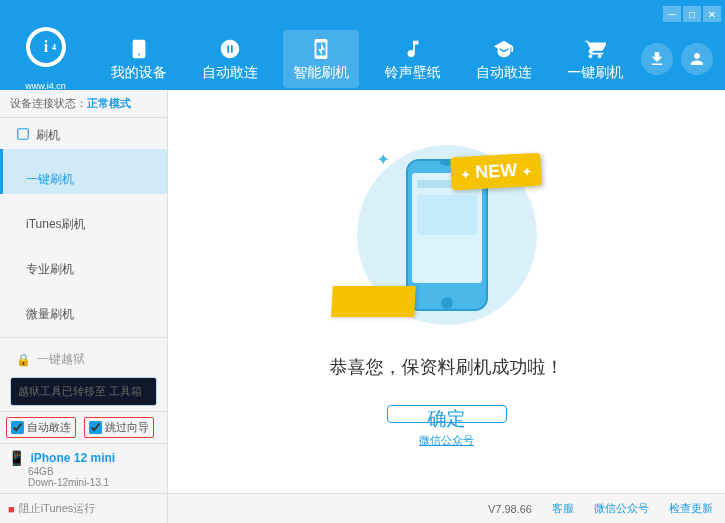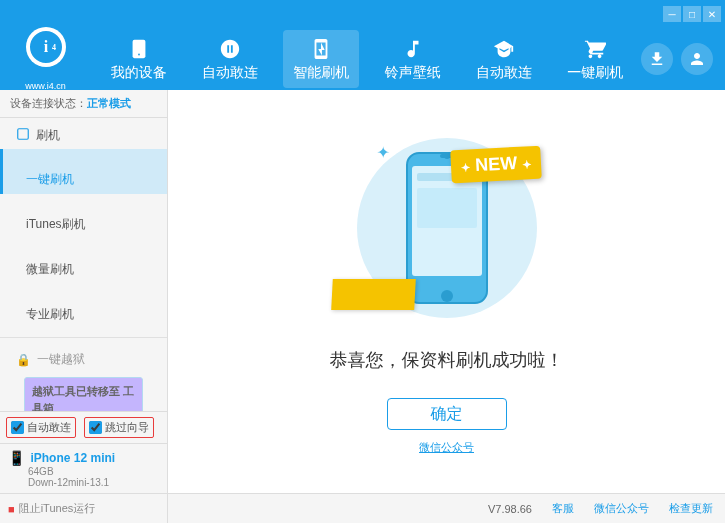--- a/index.html
+++ b/index.html
@@ -162,29 +162,28 @@
       margin: 4px 0;
     }
     .sidebar-item-gray {
       padding: 6px 10px 6px 26px;
       font-size: 12px;
       color: #999;
       cursor: default;
     }
 
     .sidebar-notice {
-      margin: 4px 24px;
-      background: #c4b5fd;
+      margin: 4px 10px;
+      background: #0f172a;
       border: 1px solid #b3d9f0;
       border-radius: 3px;
       padding: 5px 7px;
       font-size: 11px;
       color: #666;
       line-height: 1.5;
-      font-weight: bold;
     }
 
     .content-body {
       flex: 1;
       display: flex;
       flex-direction: column;
       align-items: center;
       justify-content: center;
       background: white;
     }
@@ -211,27 +210,27 @@
       z-index: 2;
     }
 
     .success-title {
       font-size: 18px;
       color: #333;
       margin-bottom: 26px;
     }
     .confirm-btn {
       width: 120px;
-      height: 32px;
+      height: 18px;
       border: 1px solid #1a9de8;
       background: white;
       color: #1a9de8;
       border-radius: 4px;
       cursor: pointer;
-      font-size: 16px;
+      font-size: 19px;
       margin-bottom: 10px;
     }
     .share-link {
       font-size: 11px;
       color: #1a9de8;
       cursor: pointer;
       text-decoration: underline;
     }
     .checkbox-item {
       display: flex;
@@ -402,24 +401,24 @@
             </span>
             <span>刷机</span>
           </div>
           <div class="sidebar-item active">
             <span>一键刷机</span>
           </div>
           <div class="sidebar-item">
             <span>iTunes刷机</span>
           </div>
           <div class="sidebar-item">
+            <span>专业刷机</span>
+          </div>
+          <div class="sidebar-item">
             <span>微量刷机</span>
-          </div>
-          <div class="sidebar-item">
-            <span>专业刷机</span>
           </div>
         </div>
 
         <div class="sidebar-divider"></div>
 
         <div class="sidebar-section">
           <div class="sidebar-section-header">
             <span class="s-icon lock-icon">🔒</span>
             <span class="sidebar-item-gray" style="padding:0; font-size:12px; color:#999;">一键越狱</span>
           </div>

